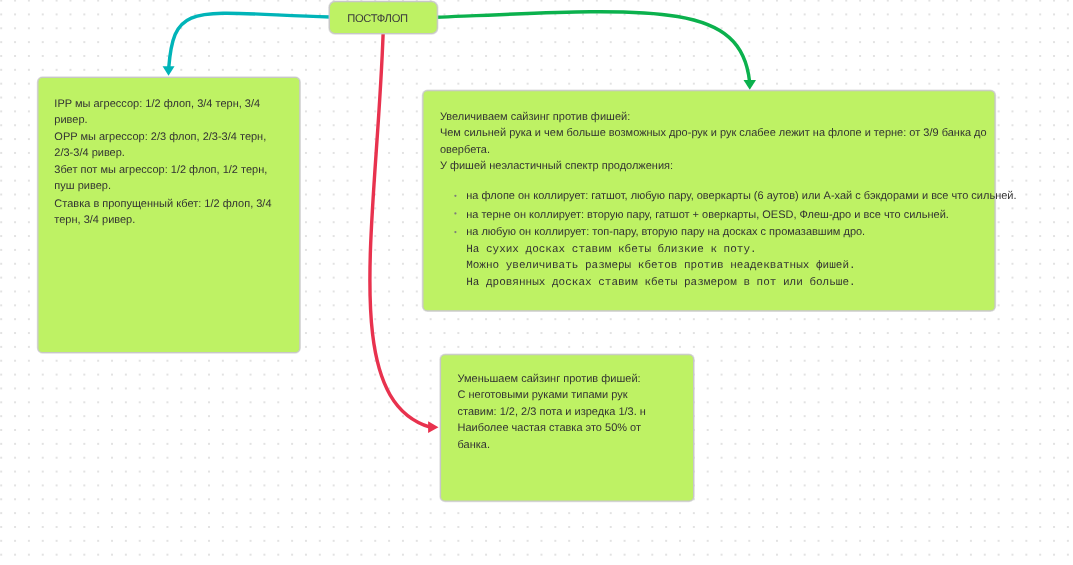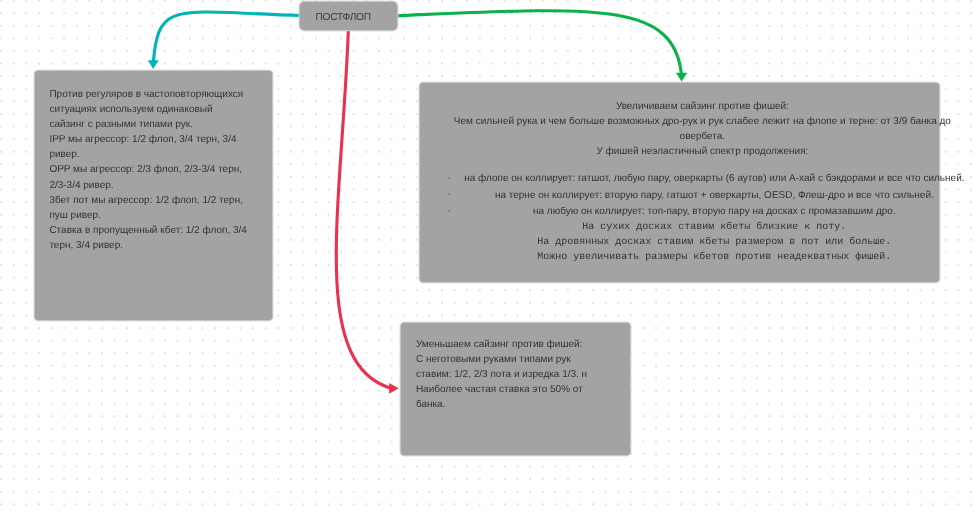--- a/index.html
+++ b/index.html
@@ -14,21 +14,21 @@
   .dots{
     position:absolute;left:0;top:0;width:975px;height:514px;
     background-image:radial-gradient(circle at 0.9px 0.9px, #e2e2e2 0.85px, rgba(226,226,226,0) 1.2px);
     background-size:12.595px 12.595px;
     background-position:0.2px -0.4px;
   }
   svg.links{position:absolute;left:0;top:0;width:975px;height:514px;overflow:visible;}
   .node{
     position:absolute;
     will-change:transform;
-    background:#a3a3a3;
+    background:#bef264;
     border:1px solid #c7c7c7;
     box-shadow:0 0 0 0.6px rgba(199,199,199,0.55);
     border-radius:4.6px;
     box-sizing:border-box;
   }
   .node .body{
     color:#323232;
     font-size:10px;
     line-height:15.1px;
   }
@@ -36,21 +36,21 @@
     left:298.8px;top:0.8px;width:99.3px;height:30.1px;
     border-radius:5.6px;
   }
   #root .title{
     position:absolute;left:15.6px;top:11px;
     font-size:10.2px;color:#3c3c3c;letter-spacing:-0.3px;line-height:1;
     white-space:nowrap;
   }
   #leftNode{left:34.3px;top:69.8px;width:238.6px;height:251.1px;}
   #leftNode .body{position:absolute;left:14.4px;top:16px;width:199px;}
-  #rightNode{left:419px;top:82.1px;width:521px;height:201.2px;text-align:center;}
+  #rightNode{left:384px;top:82.1px;width:521px;height:201.2px;}
   #rightNode .body{position:absolute;left:14.9px;top:16.2px;width:535px;}
   #bottomNode{left:399.6px;top:321.8px;width:231.1px;height:134.1px;}
   #bottomNode .body{position:absolute;left:14.9px;top:13.5px;width:180px;}
   ul.bullets{margin:0;padding:0 0 0 14.3px;list-style:none;}
   ul.bullets > li{position:relative;padding-left:9.6px;margin-bottom:1.3px;}
   ul.bullets > li::before{
     content:"";position:absolute;left:-1.1px;top:5.6px;
     width:2.2px;height:2.2px;border-radius:50%;background:#7c7c7c;
   }
   .sub{display:block;}
@@ -73,42 +73,41 @@
     <path d="M348.3,30.5 C342.0,205.3 308.5,363.5 391.0,388.3" fill="none" stroke-width="3.1" stroke-linecap="butt" stroke="#e8324e"></path>
     <polygon points="398.6,388.3 389.2,382.9 389.2,393.7" fill="#e8324e"></polygon>
   </svg>
 
   <div class="node" id="root">
     <div class="title">ПОСТФЛОП</div>
   </div>
 
   <div class="node" id="leftNode">
     <div class="body">
-      <div>Против регуляров в частоповторяющихся ситуациях используем одинаковый сайзинг с разными типами рук.</div>
       <div>IPP мы агрессор: 1/2 флоп, 3/4 терн, 3/4 ривер.</div>
       <div>OPP мы агрессор: 2/3 флоп, 2/3-3/4 терн, 2/3-3/4 ривер.</div>
       <div>3бет пот мы агрессор: 1/2 флоп, 1/2 терн, пуш ривер.</div>
       <div>Ставка в пропущенный кбет: 1/2 флоп, 3/4 терн, 3/4 ривер.</div>
     </div>
   </div>
 
   <div class="node" id="rightNode">
     <div class="body">
       <div>Увеличиваем сайзинг против фишей:</div>
       <div>Чем сильней рука и чем больше возможных дро-рук и рук слабее лежит на флопе и терне: от 3/9 банка до овербета.</div>
       <div>У фишей неэластичный спектр продолжения:</div>
       <div class="blank"></div>
       <ul class="bullets">
         <li><span>на флопе он коллирует: гатшот, любую пару, оверкарты (6 аутов) или А-хай с бэкдорами и все что сильней.</span></li>
         <li><span>на терне он коллирует: вторую пару, гатшот + оверкарты, OESD, Флеш-дро и все что сильней.</span></li>
         <li><span>на любую он коллирует: топ-пару, вторую пару на досках с промазавшим дро.</span>
           <span class="subs">
             <span class="sub">На сухих досках ставим кбеты близкие к поту.</span>
+            <span class="sub">Можно увеличивать размеры кбетов против неадекватных фишей.</span>
             <span class="sub">На дровянных досках ставим кбеты размером в пот или больше.</span>
-            <span class="sub">Можно увеличивать размеры кбетов против неадекватных фишей.</span>
           </span>
         </li>
       </ul>
     </div>
   </div>
 
   <div class="node" id="bottomNode">
     <div class="body">
       <div>Уменьшаем сайзинг против фишей:</div>
       <div>С неготовыми руками типами рук ставим: 1/2, 2/3 пота и изредка 1/3. н</div>

